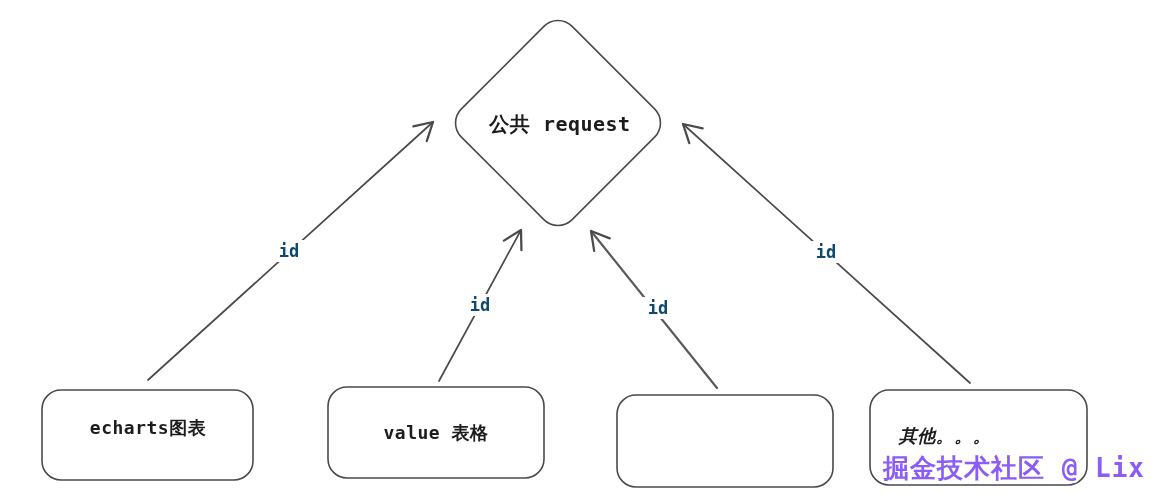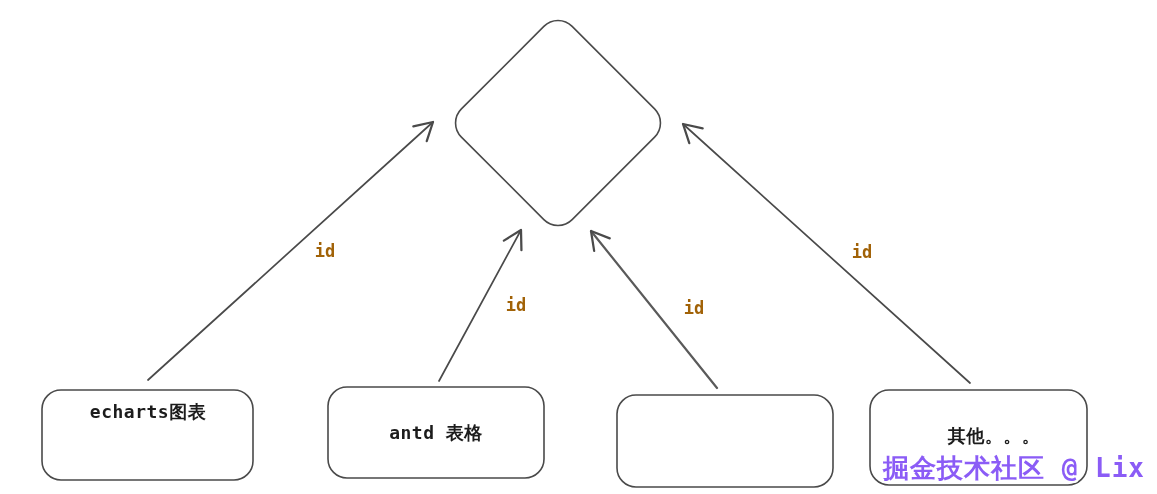--- a/index.html
+++ b/index.html
@@ -39,23 +39,22 @@
     transform: translate(0, -50%);
     line-height: 28px;
   }
   .edge-label {
     position: absolute;
     transform: translate(-50%, -50%);
     font-size: 17px;
     font-weight: 700;
     background: #ffffff;
     padding: 1px 7px;
-    color: #a16207;
+    color: #0c4a6e;
     white-space: nowrap;
-    margin-left: 36px;
   }
   .watermark {
     position: absolute;
     right: 12px;
     bottom: 8px;
     font-size: 26px;
     font-weight: 700;
     color: #8b5cf6;
     white-space: nowrap;
     letter-spacing: 1px;
@@ -84,27 +83,28 @@
     <rect x="328" y="387" width="216" height="91" rx="19" ry="19" fill="#ffffff" stroke="#4a4a4a" stroke-width="1.6"></rect>
     <rect x="617" y="395" width="216" height="92" rx="19" ry="19" fill="#ffffff" stroke="#4a4a4a" stroke-width="1.6"></rect>
     <rect x="870" y="390" width="217" height="95" rx="19" ry="19" fill="#ffffff" stroke="#4a4a4a" stroke-width="1.6"></rect>
 
     <line x1="148" y1="380" x2="433" y2="122" stroke="#4a4a4a" stroke-width="1.7" stroke-linecap="round" marker-end="url(#arrowhead)"></line>
     <line x1="439" y1="381" x2="521" y2="230" stroke="#4a4a4a" stroke-width="1.7" stroke-linecap="round" marker-end="url(#arrowhead)"></line>
     <line x1="717" y1="388" x2="591" y2="231" stroke="#5a5a5a" stroke-width="2.2" stroke-linecap="round" marker-end="url(#arrowhead)"></line>
     <line x1="970" y1="383" x2="683" y2="124" stroke="#4a4a4a" stroke-width="1.7" stroke-linecap="round" marker-end="url(#arrowhead)"></line>
   </svg>
 
+  <div class="node-label root-label" style="left:560px; top:124px;">公共 request</div>
 
-  <div class="node-label" style="left:148px; top:412px;">echarts图表</div>
+  <div class="node-label" style="left:148px; top:428px;">echarts图表</div>
 
-  <div class="node-label" style="left:436px; top:433px;">antd 表格</div>
+  <div class="node-label" style="left:436px; top:433px;">value 表格</div>
 
 
-  <div class="node-label" style="left:994px; top:436px;">其他。。。</div>
+  <div class="node-label" style="left:945px; top:436px;font-style:italic;">其他。。。</div>
 
   <div class="edge-label" style="left:289px; top:251px;">id</div>
   <div class="edge-label" style="left:480px; top:305px;">id</div>
   <div class="edge-label" style="left:658px; top:308px;">id</div>
   <div class="edge-label" style="left:826px; top:252px;">id</div>
 
   <div class="watermark">掘金技术社区 @ Lix</div>
 
 </div>
 

